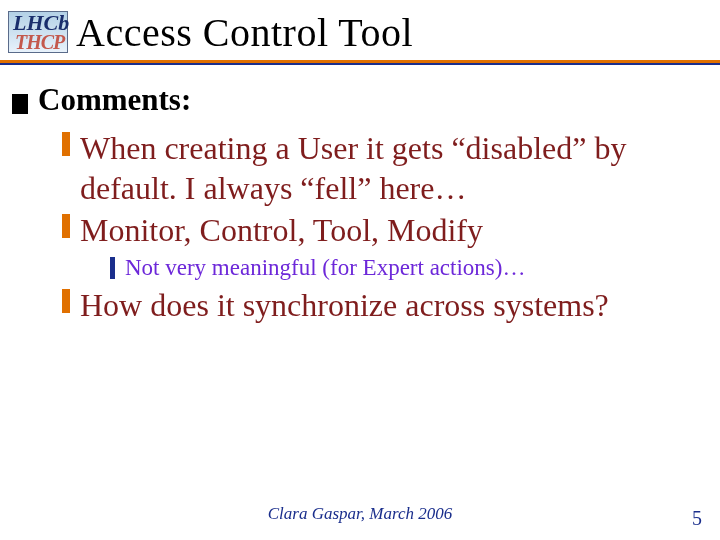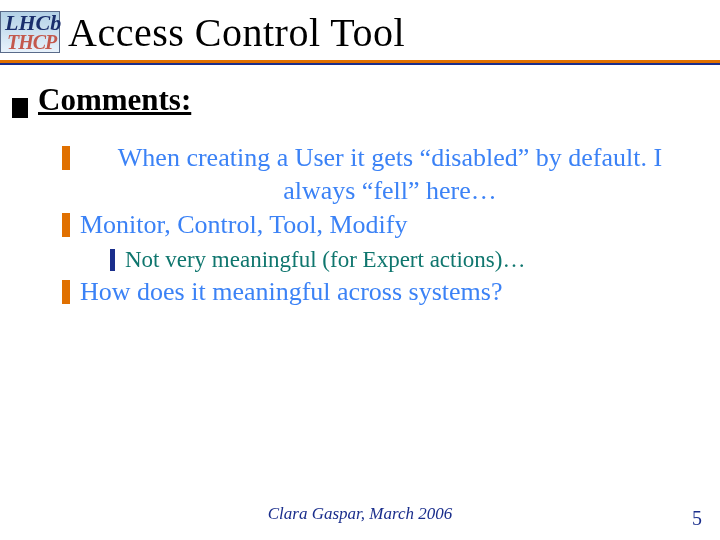--- a/index.html
+++ b/index.html
@@ -1,36 +1,36 @@
 <!DOCTYPE html>
 <html><head>
 <meta charset="utf-8">
 <style>
   * { margin: 0; padding: 0; box-sizing: border-box; }
   html, body { width: 720px; height: 540px; background: #fff; font-family: "Comic Sans MS", "Comic Sans", cursive; overflow: hidden; }
   .slide { position: relative; width: 720px; height: 540px; }
   .header { position: relative; height: 64px; display: flex; align-items: center; }
-  .logo { width: 60px; height: 42px; margin-left: 0; position: relative; background: linear-gradient(#b3d1e6, #e8f2fb); border: 1px solid #5a6b8a; display: flex; align-items: center; justify-content: center; }
+  .logo { width: 60px; height: 42px; margin-left: 8px; position: relative; background: linear-gradient(#b3d1e6, #e8f2fb); border: 1px solid #5a6b8a; display: flex; align-items: center; justify-content: center; }
   .logo-inner { position: relative; width: 100%; height: 100%; display: flex; align-items: center; justify-content: center; }
   .logo-text-main { position: absolute; font-family: "Times New Roman", serif; font-weight: bold; font-style: italic; font-size: 22px; color: #1a2e6c; top: -2px; left: 4px; }
   .logo-text-sub { position: absolute; font-family: "Times New Roman", serif; font-weight: bold; font-style: italic; font-size: 20px; color: #c04030; bottom: -2px; left: 6px; letter-spacing: -1px; opacity: .85; text-align: center;}
   .title { font-family: "Comic Sans MS", cursive; font-size: 40px; font-weight: normal; color: #000; margin-left: 8px; letter-spacing: 0.5px;}
   .rule { position: absolute; left: 0; right: 0; top: 60px; }
   .rule .orange { height: 3px; background: #e07000; }
   .rule .blue { height: 2px; background: #1a2e8c; }
   .body { padding: 18px 20px 0 12px; }
-  .l1 { display: flex; align-items: flex-end; margin-bottom: 24px; text-decoration: underline; }
+  .l1 { display: flex; align-items: center; margin-bottom: 10px; }
   .bul1 { width: 16px; height: 20px; margin-right: 10px; margin-top: 8px; background: #000; flex: 0 0 16px; }
   .l1-text { font-size: 31px; font-weight: bold; color: #000; }
   .l2 { display: flex; align-items: flex-start; margin-left: 50px; margin-bottom: 2px; }
   .bul2 { width: 8px; height: 24px; margin-right: 10px; margin-top: 4px; background: #e07000; flex: 0 0 8px; }
-  .l2-text { font-size: 26px; color: #3b82f6; line-height: 1.25; text-align: center; }
+  .l2-text { font-size: 32px; color: #7f1d1d; line-height: 1.25; }
   .l3 { display: flex; align-items: flex-start; margin-left: 98px; margin-bottom: 2px; margin-top: 4px;}
   .bul3 { width: 5px; height: 22px; margin-right: 10px; margin-top: 3px; background: #1a2e8c; flex: 0 0 5px; }
-  .l3-text { font-size: 23px; color: #0f766e; line-height: 1.25; }
+  .l3-text { font-size: 23px; color: #6d28d9; line-height: 1.25; }
   .footer { position: absolute; bottom: 12px; left: 0; right: 0; height: 24px; padding-left: 12px; }
   .footer-center { position: absolute; left: 0; right: 0; text-align: center; font-family: "Comic Sans MS", cursive; font-style: italic; font-size: 17px; color: #1a2e8c; }
   .footer-right { position: absolute; right: 18px; bottom: -2px; font-family: "Comic Sans MS", cursive; font-size: 20px; color: #1a2e8c; }
 </style>
 </head>
 <body>
 
 <div class="slide">
 
   <div class="header">
@@ -65,21 +65,21 @@
       <div class="l2-text">Monitor, Control, Tool, Modify</div>
     </div>
 
     <div class="l3">
       <div class="bul3"></div>
       <div class="l3-text">Not very meaningful (for Expert actions)…</div>
     </div>
 
     <div class="l2">
       <div class="bul2"></div>
-      <div class="l2-text">How does it meaningful across systems?</div>
+      <div class="l2-text">How does it synchronize across systems?</div>
     </div>
 
   </div>
 
   <div class="footer">
     <div class="footer-center">Clara Gaspar, March 2006</div>
     <div class="footer-right">5</div>
   </div>
 
 </div>

